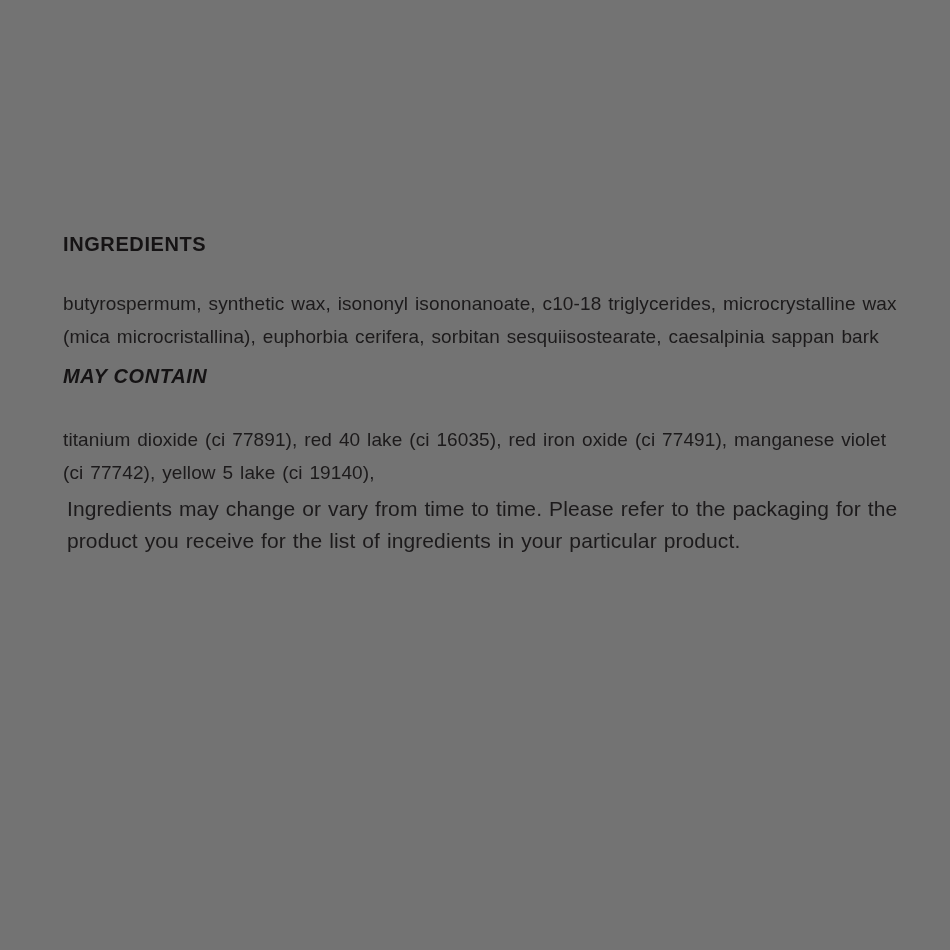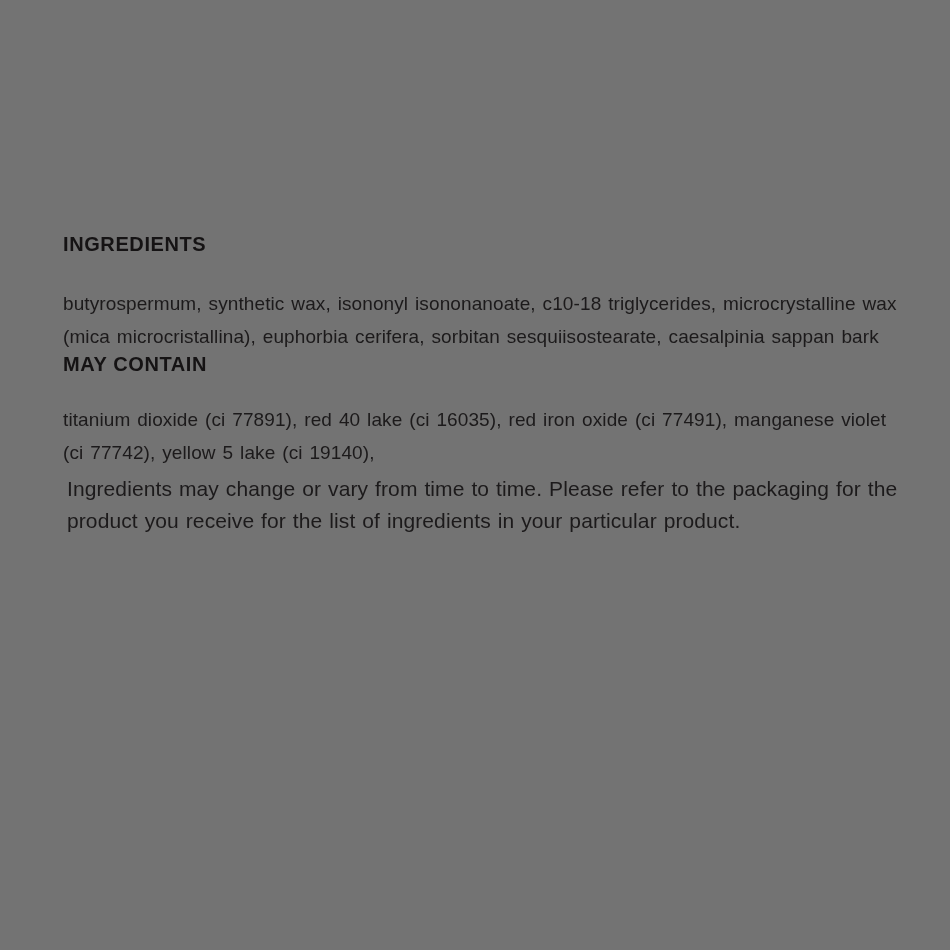--- a/index.html
+++ b/index.html
@@ -34,23 +34,25 @@
     margin: 32px 0 0 0;
   }
   .body-line {
     font-size: 19px;
     line-height: 33px;
     word-spacing: 1.5px;
     letter-spacing: 0.1px;
     white-space: nowrap;
   }
   .heading-may-contain {
+    margin-top: 12px;
+    font-style: italic;
   }
   .may-contain-para {
-    margin-top: 28px;
+    margin-top: 36px;
   }
   .disclaimer-para {
     margin: 4px;
   }
   .disclaimer-line {
     font-size: 21px;
     line-height: 32px;
     word-spacing: 1px;
     letter-spacing: 0.1px;
     white-space: nowrap;

